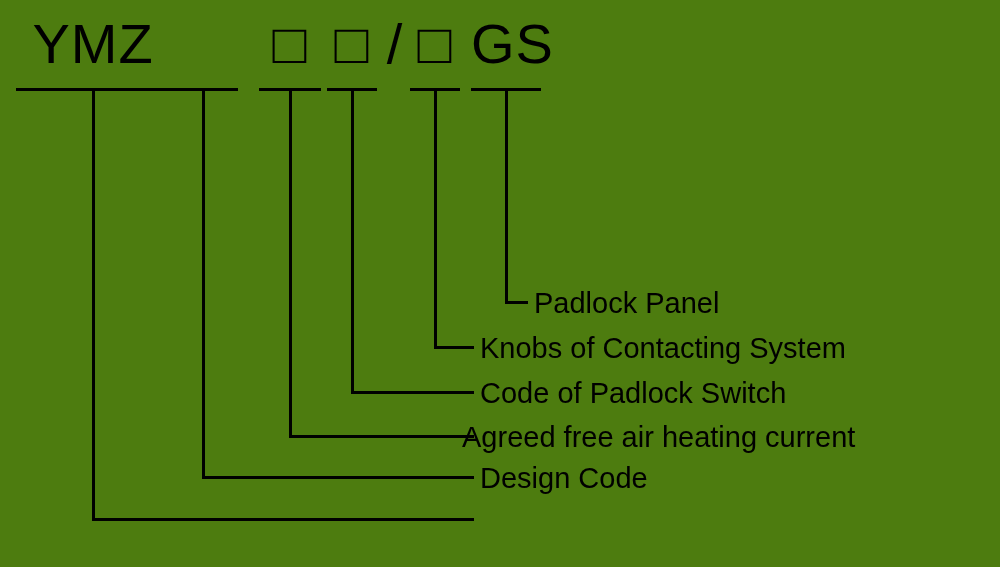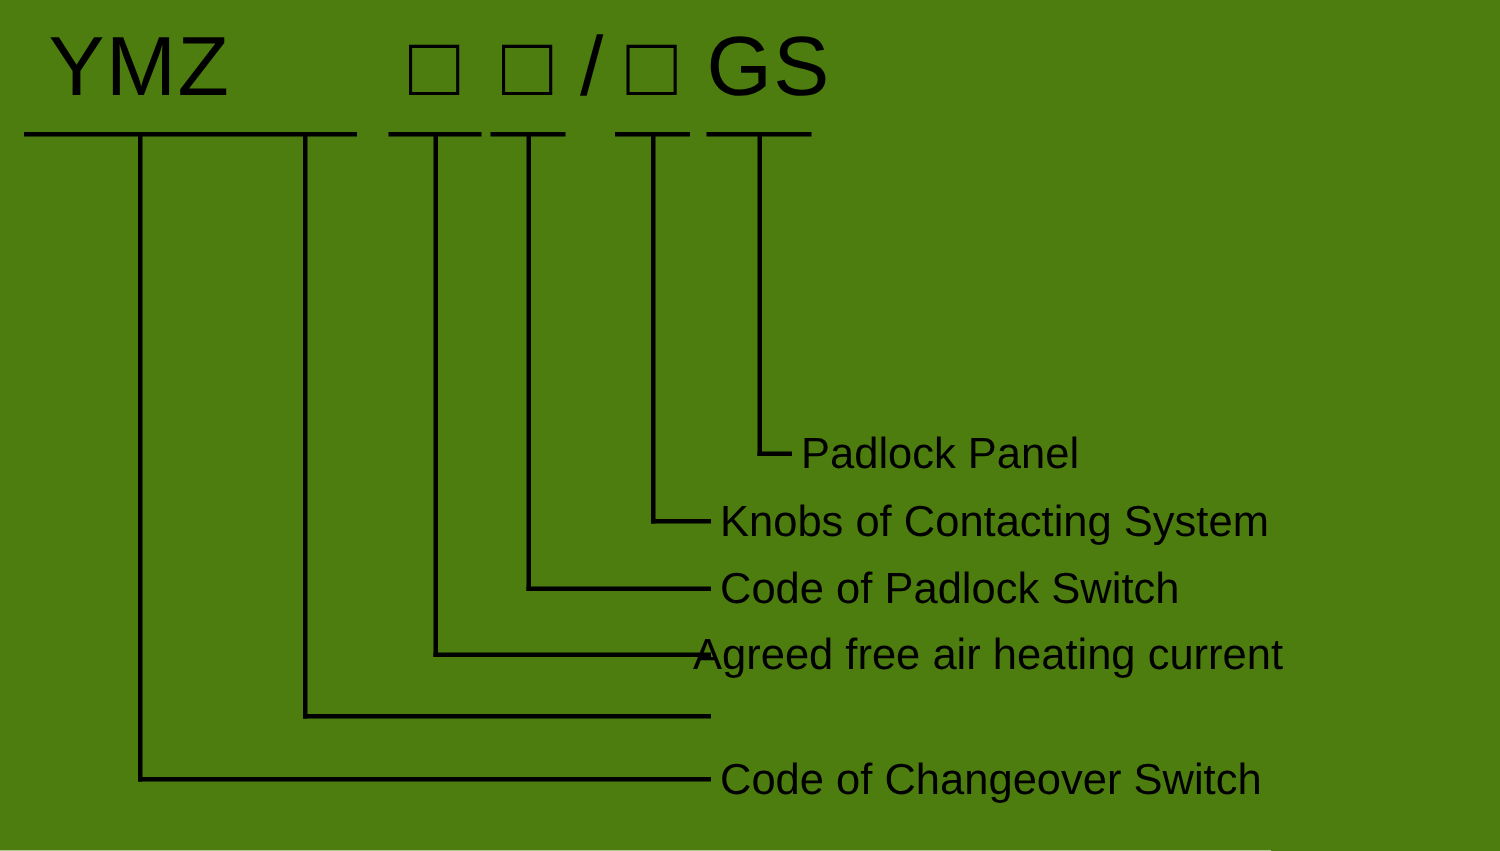--- a/index.html
+++ b/index.html
@@ -87,15 +87,15 @@
   <div class="hline" style="left:434px; top:346px; width:40px;"></div>
   <div class="hline" style="left:351px; top:391px; width:123px;"></div>
   <div class="hline" style="left:289px; top:435px; width:185px;"></div>
   <div class="hline" style="left:202px; top:476px; width:272px;"></div>
   <div class="hline" style="left:92px;  top:518px; width:382px;"></div>
 
   <div class="callout" style="left:480px; top:330px;">Knobs of Contacting System</div>
   <div class="callout" style="left:534px; top:285px;">Padlock Panel</div>
   <div class="callout" style="left:480px; top:375px;">Code of Padlock Switch</div>
   <div class="callout" style="left:462px; top:419px;">Agreed free air heating current</div>
-  <div class="callout" style="left:480px; top:502px;">Code of Changeover Switch</div>
+  <div class="callout" style="left:480px; top:460px;">Design Code</div>
 
 </div>
 
 </body></html>

